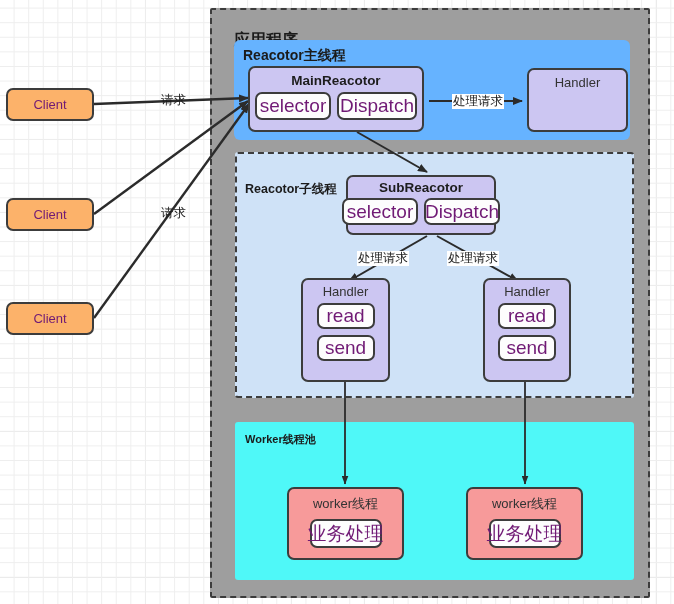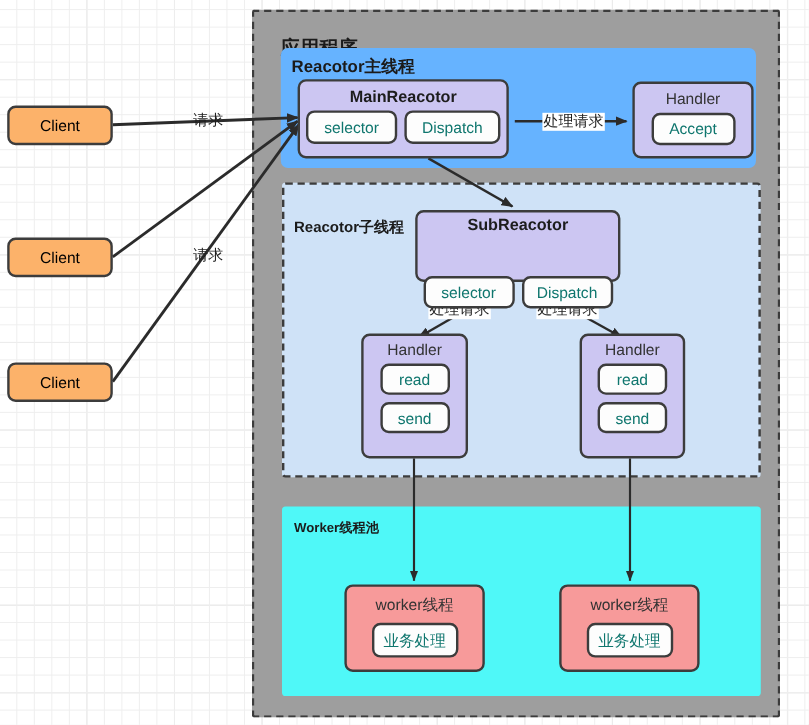--- a/index.html
+++ b/index.html
@@ -70,21 +70,21 @@
     font-weight: bold;
     color: #1b1b1b;
     white-space: nowrap;
   }
   .client-box {
     background-color: #fcb26a;
     border-color: #3c3c3c;
     border-width: 2px;
     justify-content: center;
     font-size: 13px;
-    color: #000000;
+    color: #701a75;
   }
   .purple-box {
     background-color: #ccc6f2;
     border-color: #3c3c3c;
   }
   .red-box {
     background-color: #f79a9a;
     border-color: #3c3c3c;
   }
   .box-title {
@@ -99,22 +99,22 @@
     font-size: 13.5px;
   }
   .inner-pill {
     box-sizing: border-box;
     background-color: #fdfdfd;
     border: 2px solid #3c3c3c;
     border-radius: 7px;
     display: flex;
     align-items: center;
     justify-content: center;
-    font-size: 13px;
-    color: #0f766e;
+    font-size: 19px;
+    color: #701a75;
     white-space: nowrap;
   }
   .pill-row {
     display: flex;
     flex-direction: row;
     gap: 6px;
     margin-top: 4px;
   }
   .pill-col {
     display: flex;
@@ -202,26 +202,23 @@
   <div class="box purple-box" style="left:248px; top:66px; width:176px; height:66px;">
     <div class="box-title bold">MainReacotor</div>
     <div class="pill-row">
       <div class="inner-pill" style="width:76px; height:28px;">selector</div>
       <div class="inner-pill" style="width:80px; height:28px;">Dispatch</div>
     </div>
   </div>
 
   <div class="box purple-box" style="left:527px; top:68px; width:101px; height:64px;">
     <div class="box-title">Handler</div>
-    <div class="pill-col">
-      <div class="inner-pill" style="width:70px; height:27px;">Accept</div>
-    </div>
-  </div>
-
-  <div class="box purple-box" style="left:346px; top:175px; width:171px; height:60px;gap:32px;">
+  </div>
+
+  <div class="box purple-box" style="left:346px; top:175px; width:150px; height:60px;">
     <div class="box-title bold" style="margin-top:3px;">SubReacotor</div>
     <div class="pill-row" style="margin-top:3px;">
       <div class="inner-pill" style="width:76px; height:27px;">selector</div>
       <div class="inner-pill" style="width:76px; height:27px;">Dispatch</div>
     </div>
   </div>
 
   <div class="box purple-box" style="left:301px; top:278px; width:89px; height:104px;">
     <div class="box-title" style="margin-top:4px;">Handler</div>
     <div class="pill-col">

